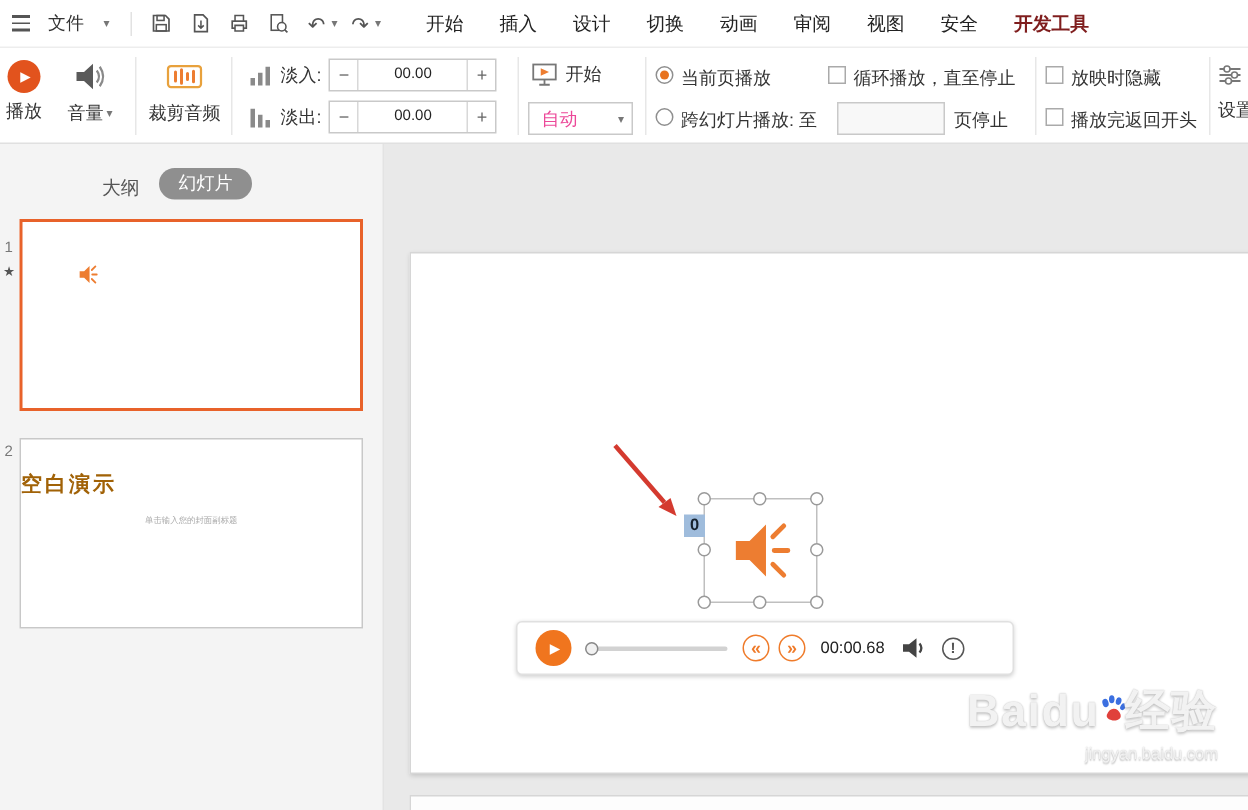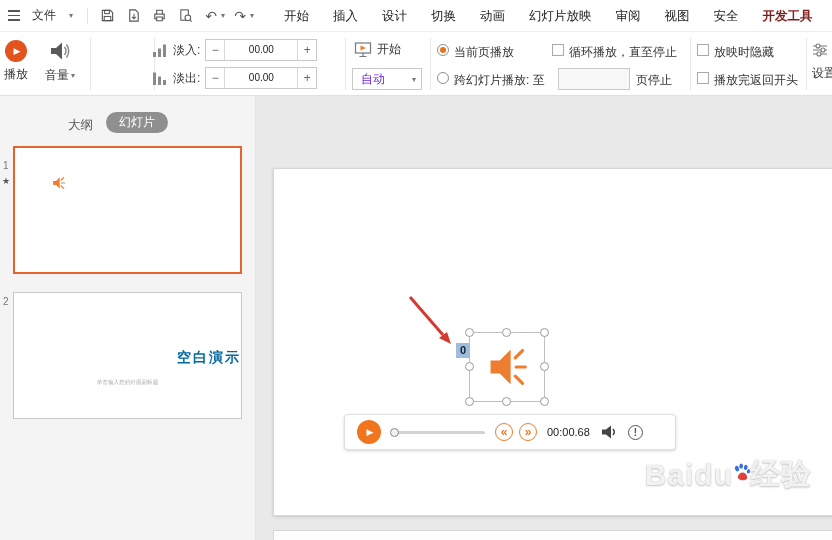--- a/index.html
+++ b/index.html
@@ -19,49 +19,49 @@
   .tabs{display:flex;margin-left:16px}
   .tab{padding:0 12px;line-height:32px;font-size:12.5px;color:#222;cursor:pointer;white-space:nowrap}
   .tab.active{font-weight:bold;color:#7f1d1d}
 
   
   .ribbon{position:absolute;top:32px;left:0;width:832px;height:64px;background:#fff;border-bottom:1px solid #e0e0e0;z-index:20}
   .vsep{position:absolute;top:6px;height:52px;width:1px;background:#e7e7e7}
   .bigbtn{position:absolute;display:flex;flex-direction:column;align-items:center;gap:4px;cursor:pointer}
   .biglabel{font-size:12px;color:#333;display:flex;align-items:center;gap:2px;white-space:nowrap}
   .playcirc{width:22px;height:22px;border-radius:50%;background:#e2531d;color:#fff;display:flex;align-items:center;justify-content:center;font-size:9px;padding-left:2px}
-  .fade-row{position:absolute;left:152px;display:flex;align-items:center;gap:5px;height:22px}
+  .fade-row{position:absolute;left:166px;display:flex;align-items:center;gap:5px;height:22px}
   .flabel{font-size:12px;color:#333;white-space:nowrap}
   .spin{width:112px;height:22px;border:1px solid #c9c9c9;display:flex;background:#fff}
   .spin .dec,.spin .inc{width:19px;text-align:center;line-height:20px;color:#666;font-size:12px;cursor:pointer}
   .spin .dec{border-right:1px solid #d8d8d8}
   .spin .inc{border-left:1px solid #d8d8d8}
   .spin .val{flex:1;text-align:center;line-height:20px;font-size:10px;color:#222}
   .start-grp{position:absolute;left:354px;top:9px;display:flex;align-items:center;gap:5px;cursor:pointer}
   .combo{position:absolute;left:352px;top:36px;width:70px;height:22px;border:1px solid #c9c9c9;background:#fff;display:flex;align-items:center;padding:0 5px 0 8px;cursor:pointer}
-  .combo .cval{flex:1;font-size:12px;color:#6d28d9}
+  .combo .cval{flex:1;font-size:12px;color:#ec4899}
   .radio{position:absolute;width:12px;height:12px;border:1px solid #8f8f8f;border-radius:50%;background:#fff;cursor:pointer}
   .radio.sel::after{content:"";position:absolute;left:2px;top:2px;width:6px;height:6px;border-radius:50%;background:#e8731f}
   .check{position:absolute;width:12px;height:12px;border:1px solid #aaa;background:#fff;cursor:pointer}
   .rlabel{position:absolute;font-size:12px;color:#333;white-space:nowrap;cursor:default}
   .tinput{position:absolute;left:558px;top:36px;width:72px;height:22px;border:1px solid #c9c9c9;background:#f8f8f8}
   .settings-grp{position:absolute;left:812px;top:10px;width:20px;overflow:hidden;display:flex;flex-direction:column;align-items:flex-start;gap:7px;cursor:pointer}
   .settings-grp .biglabel{white-space:nowrap}
 
   
   .sidebar{position:absolute;top:96px;left:0;width:256px;height:444px;background:#f4f4f4;border-right:1px solid #e3e3e3;z-index:10}
   .outline-tab{position:absolute;left:68px;top:21px;font-size:12.5px;color:#555;cursor:pointer}
   .slides-tab{position:absolute;left:106px;top:16px;width:62px;height:21px;background:#8f8f8f;color:#fff;border-radius:11px;text-align:center;line-height:21px;font-size:12px;cursor:pointer}
   .slide-num{position:absolute;left:3px;font-size:10px;color:#777}
   .fav-star{position:absolute;left:2px;top:80px;font-size:9px;color:#555}
   .thumb{position:absolute;left:13px;width:229px;background:#fff;cursor:pointer}
   .thumb.sel{top:50px;height:128px;border:2px solid #e8622a}
   .thumb.t2{top:196px;height:127px;border:1px solid #c8c8c8}
   .mini-speaker{position:absolute;left:36px;top:28px;width:15px;height:14px}
-  .t2-title{margin-top:56px;text-align:right;font-size:14px;font-weight:bold;color:#0369a1;letter-spacing:2px}
+  .t2-title{margin-top:21px;text-align:left;font-size:14px;font-weight:bold;color:#a16207;letter-spacing:2px}
   .t2-sub{margin-top:10px;text-align:center;font-size:7px;color:#aaa;transform:scale(.8)}
 
   
   .canvas{position:absolute;top:96px;left:256px;width:576px;height:444px;background:#e9e9e9;overflow:hidden}
   .slide{position:absolute;left:17px;top:72px;width:600px;height:348px;background:#fff;border:1px solid #d6d6d6;box-shadow:0 1px 3px rgba(0,0,0,.15)}
   .nextslide{position:absolute;left:17px;top:434px;width:600px;height:12px;background:#fdfdfd;border:1px solid #d6d6d6}
   .pointer-arrow{position:absolute;left:150px;top:198px;width:50px;height:56px;z-index:6}
   .zero{position:absolute;left:200px;top:247px;min-width:14px;height:15px;background:#9fbcdc;color:#16222e;font-size:11px;font-weight:bold;text-align:center;line-height:15px;padding:0 2px;z-index:6}
   .selbox{position:absolute;left:213px;top:236px;width:76px;height:70px;border:1px solid #bfbfbf;display:flex;align-items:center;justify-content:center;z-index:5;cursor:move}
   .hd{position:absolute;width:9px;height:9px;border:1px solid #9a9a9a;border-radius:50%;background:#fff}
@@ -126,21 +126,20 @@
   <div class="qicon arrowglyph">↶</div>
   <span class="caret sm">▾</span>
   <div class="qicon arrowglyph">↷</div>
   <span class="caret sm">▾</span>
   <nav class="tabs">
     <span class="tab">开始</span>
     <span class="tab">插入</span>
     <span class="tab">设计</span>
     <span class="tab">切换</span>
     <span class="tab">动画</span>
-    <span class="tab">幻灯片放映</span>
     <span class="tab">审阅</span>
     <span class="tab">视图</span>
     <span class="tab">安全</span>
     <span class="tab active">开发工具</span>
   </nav>
 </div>
 
 <div class="ribbon">
   <div class="vsep" style="left:90px"></div>
   <div class="vsep" style="left:154px"></div>
@@ -160,20 +159,27 @@
     <svg width="24" height="24" viewBox="0 0 24 24">
         <path d="M3 9 H8 L14 3.5 V20.5 L8 15 H3 Z" fill="#5a5a5a"></path>
         <path d="M16.5 8 Q19.5 12 16.5 16 M18.5 5.5 Q23 12 18.5 18.5" fill="none" stroke="#8a8a8a" stroke-width="1.5"></path>
       </svg>
     <span class="biglabel">
         <span>音量</span>
         <span class="caret">▾</span>
       </span>
   </div>
 
+  <div class="bigbtn" style="left:97px;top:7px;width:52px">
+    <svg width="26" height="24" viewBox="0 0 26 24">
+        <rect x="2" y="5" width="22" height="14" rx="2" fill="#fff" stroke="#e8a13c" stroke-width="1.5"></rect>
+        <path d="M7 9 V15 M11 7.5 V16.5 M15 10 V14 M19 8.5 V15.5" stroke="#ed7d31" stroke-width="2" stroke-linecap="round"></path>
+      </svg>
+    <span class="biglabel">裁剪音频</span>
+  </div>
 
   <div class="fade-row" style="top:7px">
     <svg width="16" height="16" viewBox="0 0 16 16">
         <rect x="1" y="10" width="3" height="5" fill="#8a8a8a"></rect>
         <rect x="6" y="6.5" width="3" height="8.5" fill="#8a8a8a"></rect>
         <rect x="11" y="2.5" width="3" height="12.5" fill="#8a8a8a"></rect>
       </svg>
     <span class="flabel">淡入:</span>
     <div class="spin">
       <div class="dec">−</div>
@@ -307,14 +313,15 @@
         <svg width="20" height="20" viewBox="0 0 24 24">
             <ellipse cx="6" cy="8" rx="2.4" ry="3.4" fill="#3b6fe0" transform="rotate(-18 6 8)"></ellipse>
             <ellipse cx="11" cy="5" rx="2.2" ry="3.2" fill="#3b6fe0"></ellipse>
             <ellipse cx="16.5" cy="6.5" rx="2.2" ry="3.1" fill="#3b6fe0" transform="rotate(16 16.5 6.5)"></ellipse>
             <ellipse cx="20" cy="11" rx="2" ry="2.8" fill="#3b6fe0" transform="rotate(32 20 11)"></ellipse>
             <path d="M7 17.5 Q9 12.5 12.5 12.5 Q16.5 12.5 18 17 Q19 20.5 15.5 21.5 Q12.8 22.3 10.5 21.5 Q6.5 20.3 7 17.5 Z" fill="#e0413b"></path>
           </svg>
       </span>
       <span>经验</span>
     </div>
+    <div class="wm2">jingyan.baidu.com</div>
   </div>
 </div>
 
 </body></html>

